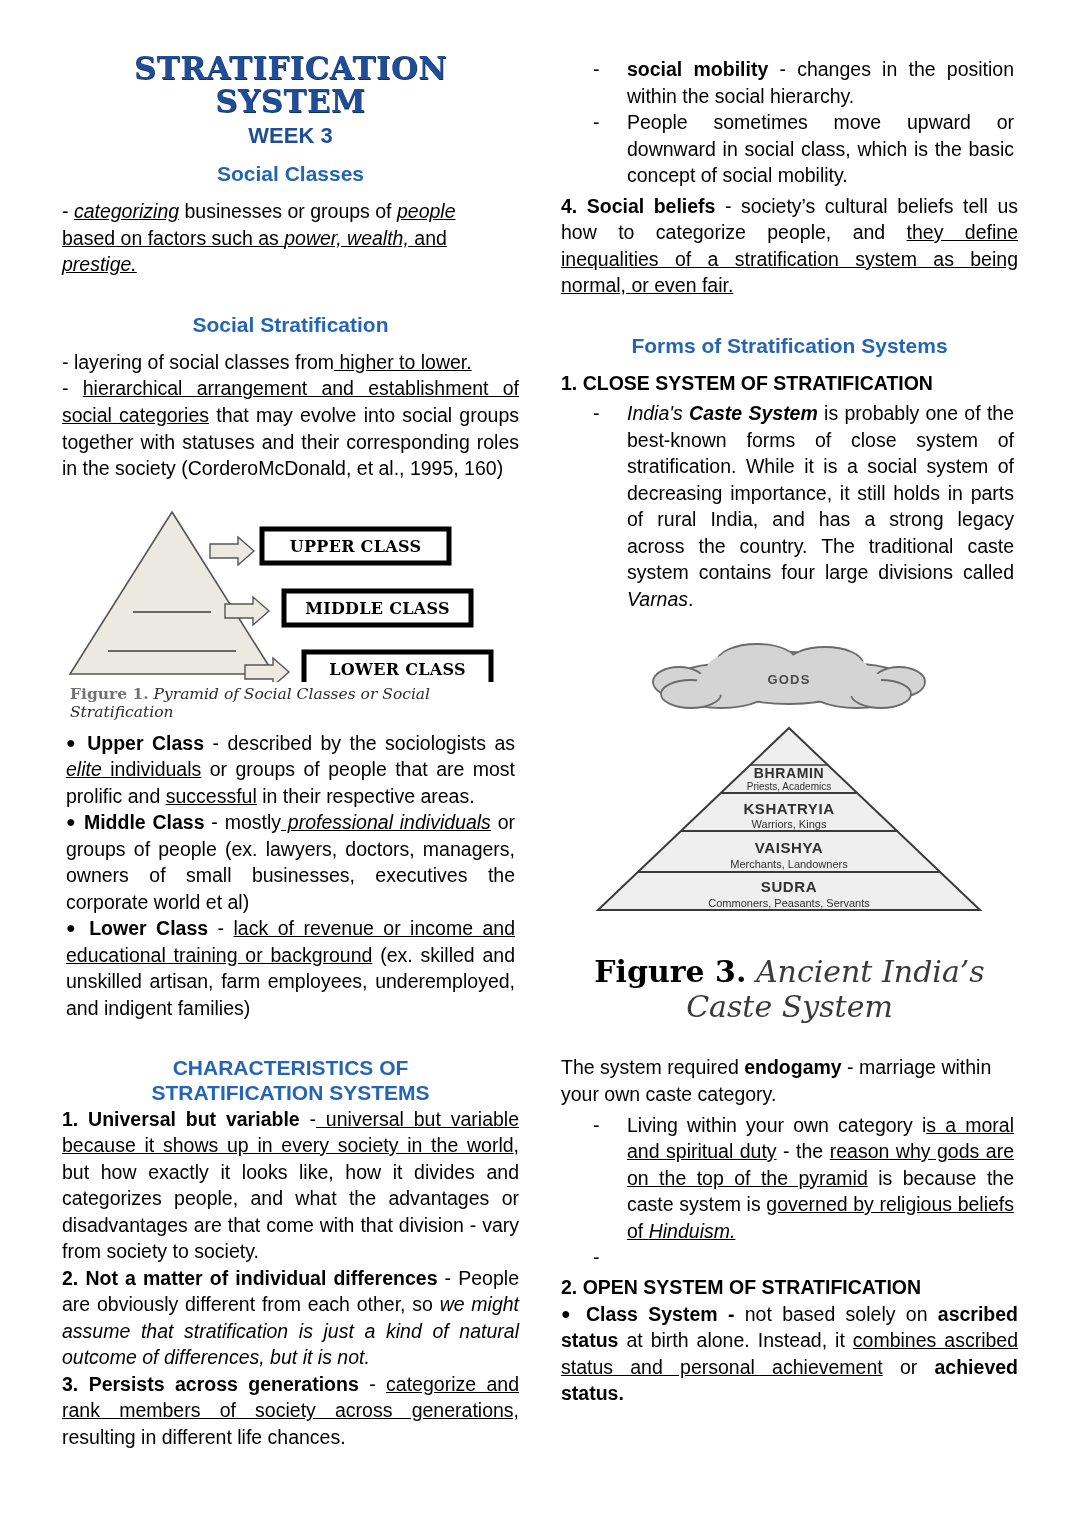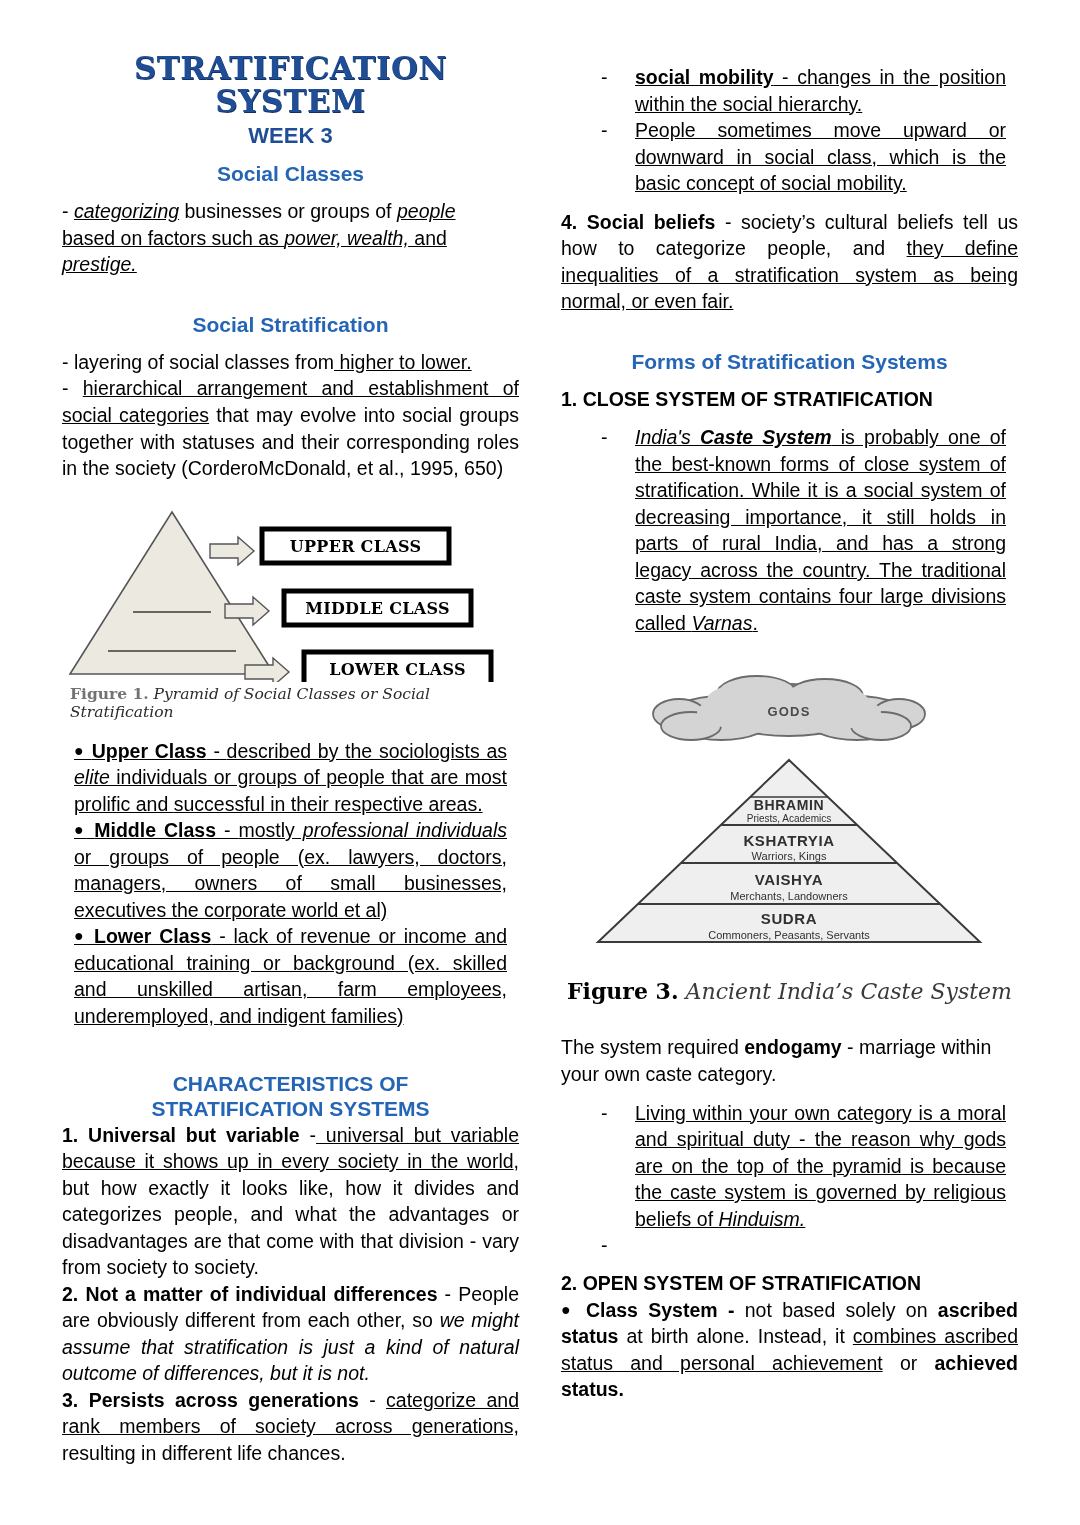--- a/index.html
+++ b/index.html
@@ -76,23 +76,22 @@
   .i  { font-style: italic; }
   .b  { font-weight: bold; }
   .iu { font-style: italic; text-decoration: underline; }
   .bi { font-weight: bold; font-style: italic; }
   .gap-md { height: 22px; }
   .gap-lg { height: 30px; }
 
   
   ul.dash, ul.dot {
     list-style: none;
-    margin: 12px;
+    margin: 4px;
     padding: 0;
-    text-decoration: underline;
   }
   ul.dash > li {
     position: relative;
     padding-left: 62px;
     font-size: 19.5px;
     line-height: 1.36;
     text-align: justify;
     margin: 0;
   }
   ul.dash > li::before {
@@ -121,24 +120,24 @@
     color: #2b2b2b;
     text-align: left;
     margin-top: 2px;
     padding-left: 8px;
   }
   .fig-caption .fw { font-weight: bold; font-style: normal; color:#737373; }
   .fig-caption .fi { font-style: italic; }
 
   .fig3-caption {
     font-family: "DejaVu Serif", serif;
-    font-size: 22px;
+    font-size: 30px;
     color: #3a3a3a;
     text-align: center;
-    margin-top: 4px;
+    margin-top: 12px;
   }
   .fig3-caption .fw { font-weight: bold; font-style: normal; color:#000; }
   .fig3-caption .fi { font-style: italic; }
 
   .classbox-label {
     font-family: "DejaVu Serif", serif;
     font-weight: bold;
     font-size: 16px;
     letter-spacing: 0.3px;
   }
@@ -156,21 +155,21 @@
       <div class="blue-head">Social Classes</div>
 
       <p class="body"><span>- </span><span class="iu">categorizing</span><span> businesses or groups of </span><span class="iu">people</span><br><span class="u">based on factors such as </span><span class="iu">power, wealth,</span><span class="u"> and </span><br><span class="iu">prestige.</span></p>
 
       <div class="gap-md"></div>
 
       <div class="blue-head">Social Stratification</div>
 
       <p class="body nojust"><span>- layering of social classes from</span><span class="u"> higher to lower.</span></p>
 
-      <p class="body"><span>- </span><span class="u">hierarchical arrangement and establishment of social categories</span><span> that may evolve into social groups together with statuses and their corresponding roles in the society (CorderoMcDonald, et al., 1995, 650)</span></p>
+      <p class="body"><span>- </span><span class="u">hierarchical arrangement and establishment of social categories</span><span> that may evolve into social groups together with statuses and their corresponding roles in the society (CorderoMcDonald, et al., 1995, 160)</span></p>
 
       <div class="gap-md"></div>
 
       <div class="fig1-wrap">
         <svg class="fig1-svg" width="457" height="178" viewBox="0 0 457 178" xmlns="http://www.w3.org/2000/svg">
 
           <polygon points="110,8 212,170 8,170" fill="#eceae0" stroke="#555555" stroke-width="1.6"></polygon>
           <line x1="71" y1="108" x2="149" y2="108" stroke="#3a3a3a" stroke-width="1.6"></line>
           <line x1="46" y1="147" x2="174" y2="147" stroke="#3a3a3a" stroke-width="1.6"></line>
 

